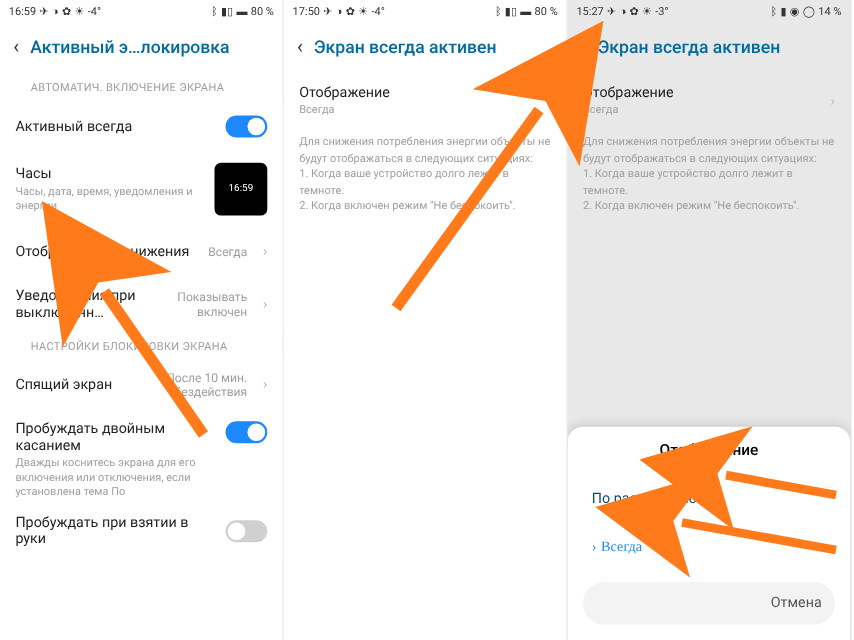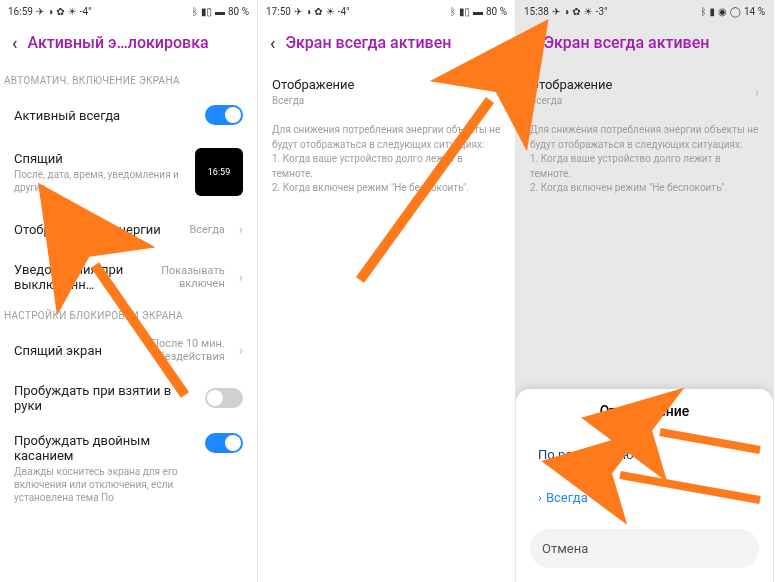--- a/index.html
+++ b/index.html
@@ -36,25 +36,25 @@
   }
   .status-left, .status-right { display: flex; align-items: center; gap: 3px; }
   .status-icon { font-size: 10px; }
   .header {
     display: flex;
     align-items: center;
     padding: 10px 12px 14px 12px;
     gap: 10px;
   }
   .back-icon { font-size: 18px; color: #333; }
-  .header-title { font-size: 16px; font-weight: 500; color: #a21caf; flex: 1; }
+  .header-title { font-size: 16px; font-weight: 500; color: #0369a1; flex: 1; }
   .section-label {
     font-size: 10px;
     color: #9e9e9e;
-    padding: 8px 14px 6px 4px;
+    padding: 8px 14px 6px 28px;
     letter-spacing: 0.3px;
   }
   .row {
     display: flex;
     align-items: center;
     padding: 10px 14px;
     gap: 10px;
     min-height: 46px;
     background: #fff;
   }
@@ -94,27 +94,27 @@
     border-top-right-radius: 14px;
     box-shadow: 0 -2px 10px rgba(0,0,0,0.12);
     padding: 14px 0 0 0;
   }
   .sheet-title { text-align: center; font-size: 14px; font-weight: 500; padding-bottom: 14px; }
   .sheet-option {
     padding: 14px 22px;
     font-size: 13px;
     color: #0c4a6e;
   }
-  .sheet-option.selected { color: #1e88ff; }
+  .sheet-option.selected { color: #1e88ff; font-family: Liberation Serif, serif; }
   .sheet-cancel {
     margin: 10px 14px 14px 14px;
     padding: 12px;
     background: #f3f3f3;
     border-radius: 20px;
-    text-align: left;
+    text-align: right;
     font-size: 13px;
     color: #555;
   }
   .arrow {
     position: absolute;
     pointer-events: none;
     z-index: 50;
   }
 </style>
 </head>
@@ -148,31 +148,31 @@
     <div class="row-text">
         <span class="row-title">Активный всегда</span>
       </div>
     <div class="toggle on">
         <div class="knob"></div>
       </div>
   </div>
 
   <div class="row">
     <div class="row-text">
-      <span class="row-title">Спящий</span>
-      <span class="row-sub">После, дата, время, уведомления и другие</span>
+      <span class="row-title">Часы</span>
+      <span class="row-sub">Часы, дата, время, уведомления и энергии</span>
     </div>
     <div class="style-thumb">
         <span>16:59</span>
       </div>
   </div>
 
   <div class="row">
     <div class="row-text">
-        <span class="row-title">Отображаемые энергии</span>
+        <span class="row-title">Отображаемые снижения</span>
       </div>
     <span class="row-value">Всегда</span>
     <span class="chevron">›</span>
   </div>
 
   <div class="row">
     <div class="row-text">
         <span class="row-title">Уведомления при выключенн…</span>
       </div>
     <span class="row-value">Показывать включен</span>
@@ -180,37 +180,37 @@
   </div>
 
   <div class="section-label">НАСТРОЙКИ БЛОКИРОВКИ ЭКРАНА</div>
 
   <div class="row">
     <div class="row-text">
         <span class="row-title">Спящий экран</span>
       </div>
     <span class="row-value">После 10 мин. бездействия</span>
     <span class="chevron">›</span>
-  </div>
-
-  <div class="row">
-    <div class="row-text">
-        <span class="row-title">Пробуждать при взятии в руки</span>
-      </div>
-    <div class="toggle off">
-        <div class="knob"></div>
-      </div>
   </div>
 
   <div class="row" style="align-items:flex-start;padding-bottom:4px;">
     <div class="row-text">
       <span class="row-title">Пробуждать двойным касанием</span>
       <span class="row-sub">Дважды коснитесь экрана для его включения или отключения, если установлена тема По</span>
     </div>
     <div class="toggle on">
+        <div class="knob"></div>
+      </div>
+  </div>
+
+  <div class="row">
+    <div class="row-text">
+        <span class="row-title">Пробуждать при взятии в руки</span>
+      </div>
+    <div class="toggle off">
         <div class="knob"></div>
       </div>
   </div>
 </div>
 
 <div class="panel">
   <div class="status-bar">
     <div class="status-left">
       <span>17:50</span>
       <span class="status-icon">✈</span>
@@ -240,21 +240,21 @@
   </div>
 
   <div class="help-text" style="white-space:pre-line;">Для снижения потребления энергии объекты не будут отображаться в следующих ситуациях:
 1. Когда ваше устройство долго лежит в темноте.
 2. Когда включен режим "Не беспокоить".</div>
 </div>
 
 <div class="panel dimmed">
   <div class="status-bar">
     <div class="status-left">
-      <span>15:38</span>
+      <span>15:27</span>
       <span class="status-icon">✈</span>
       <span class="status-icon">◑</span>
       <span class="status-icon">✿</span>
       <span class="status-icon">☀</span>
       <span>-3°</span>
     </div>
     <div class="status-right">
       <span class="status-icon">ᛒ</span>
       <span class="status-icon">▮</span>
       <span class="status-icon">◉</span>

